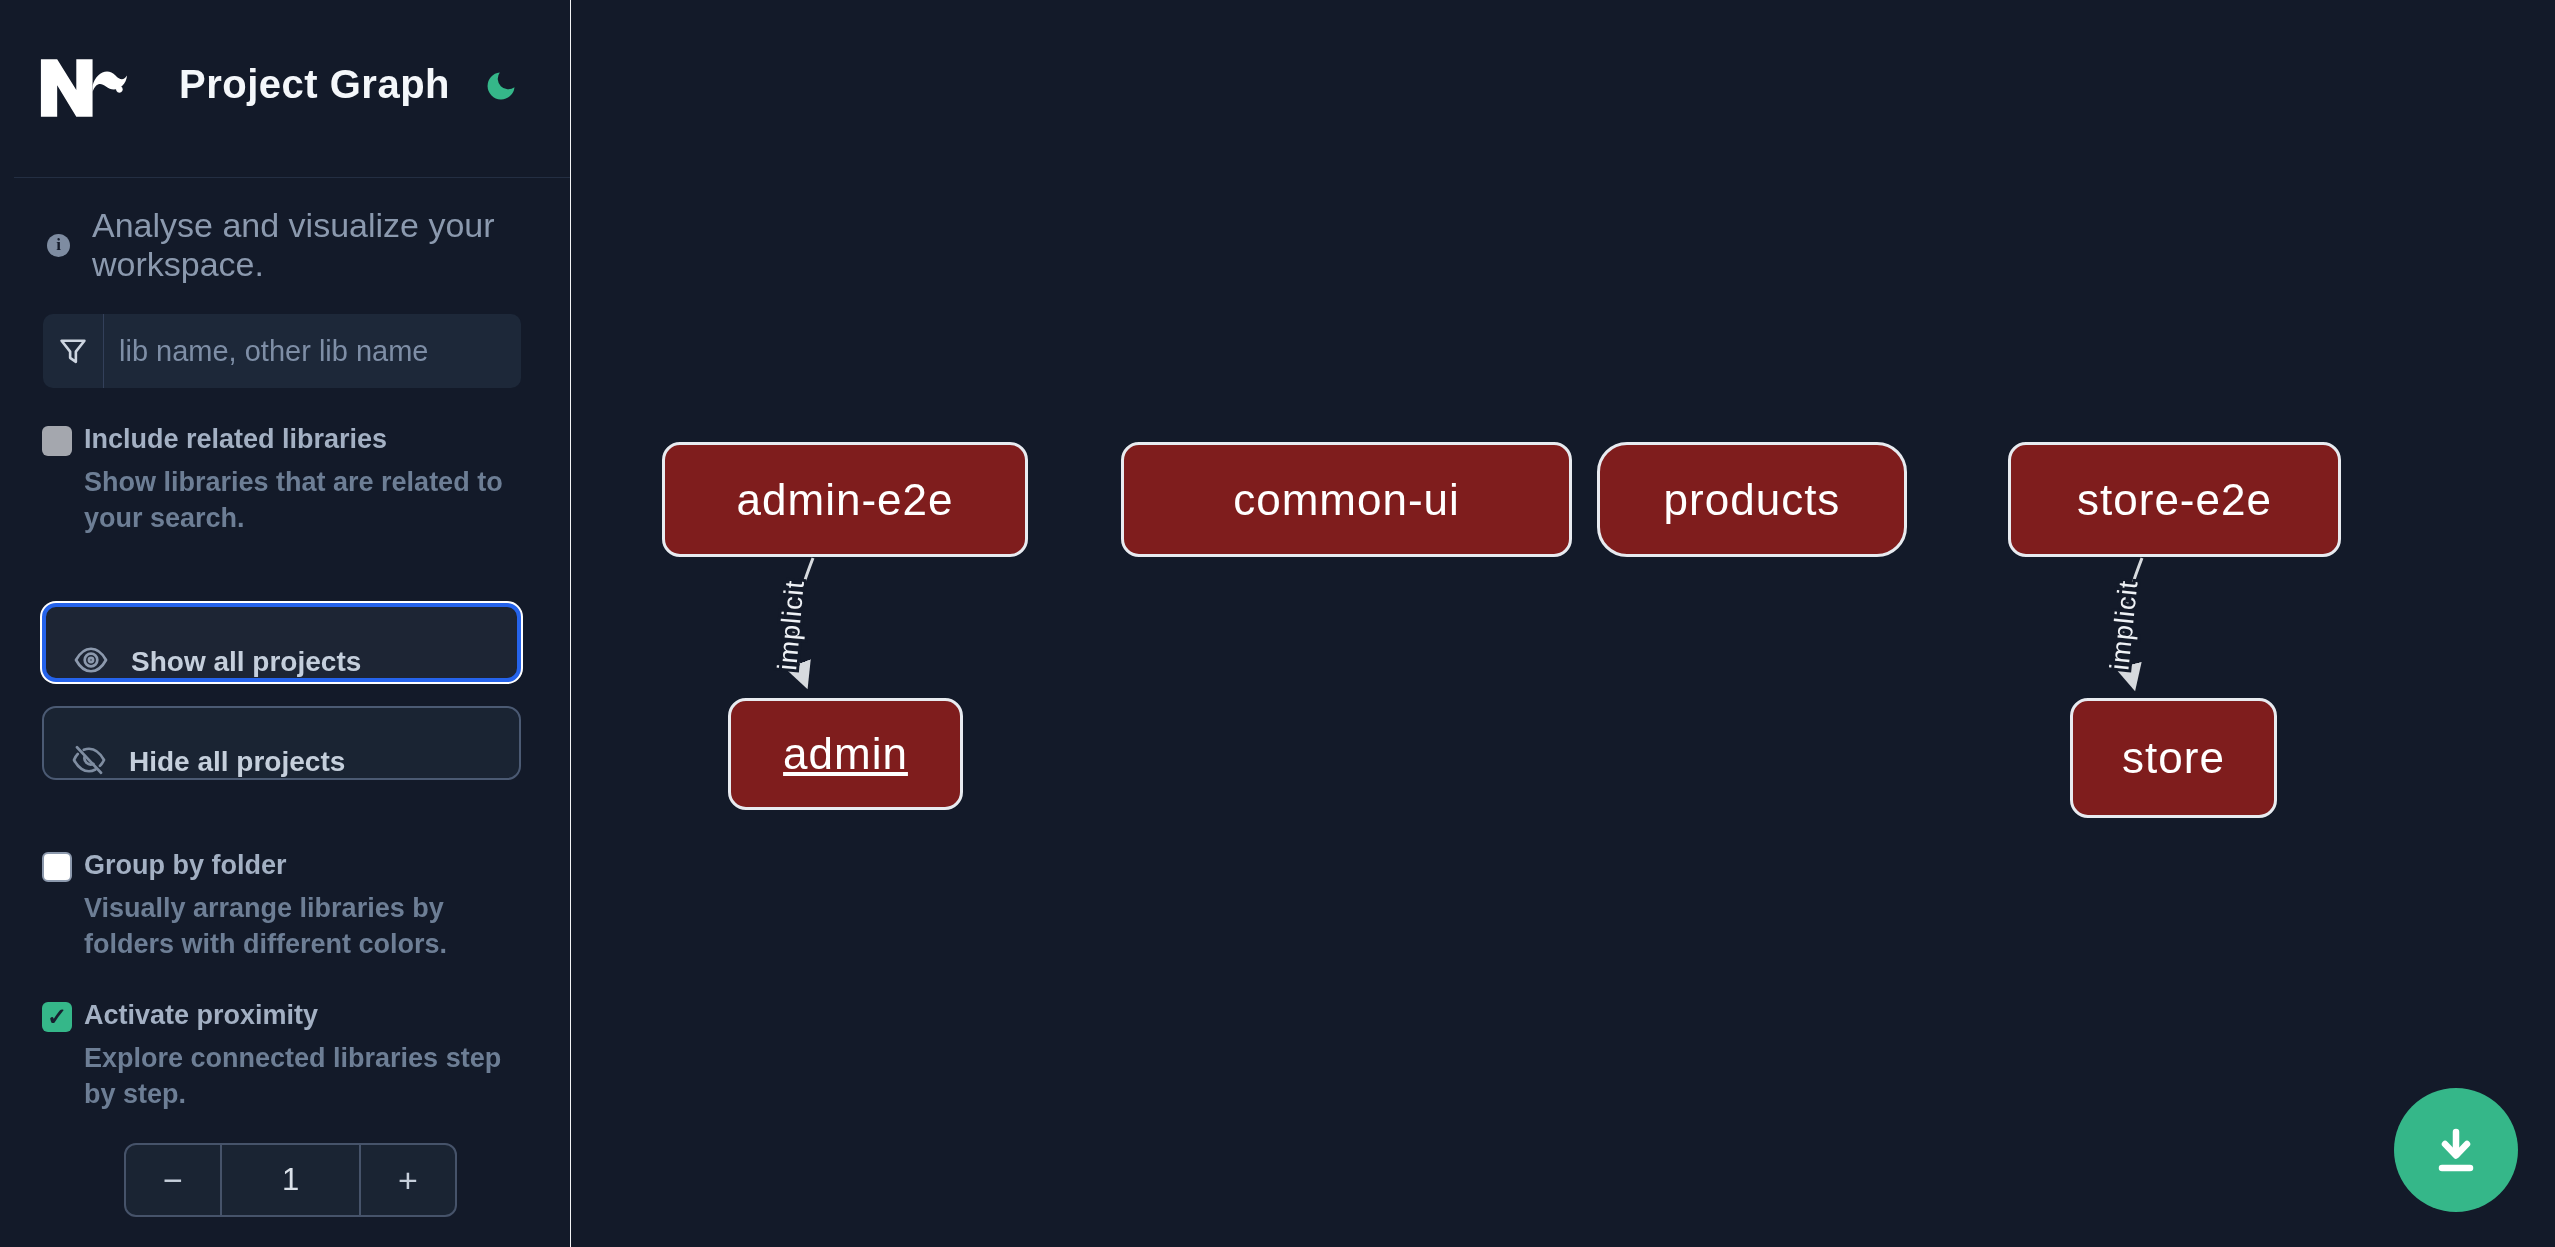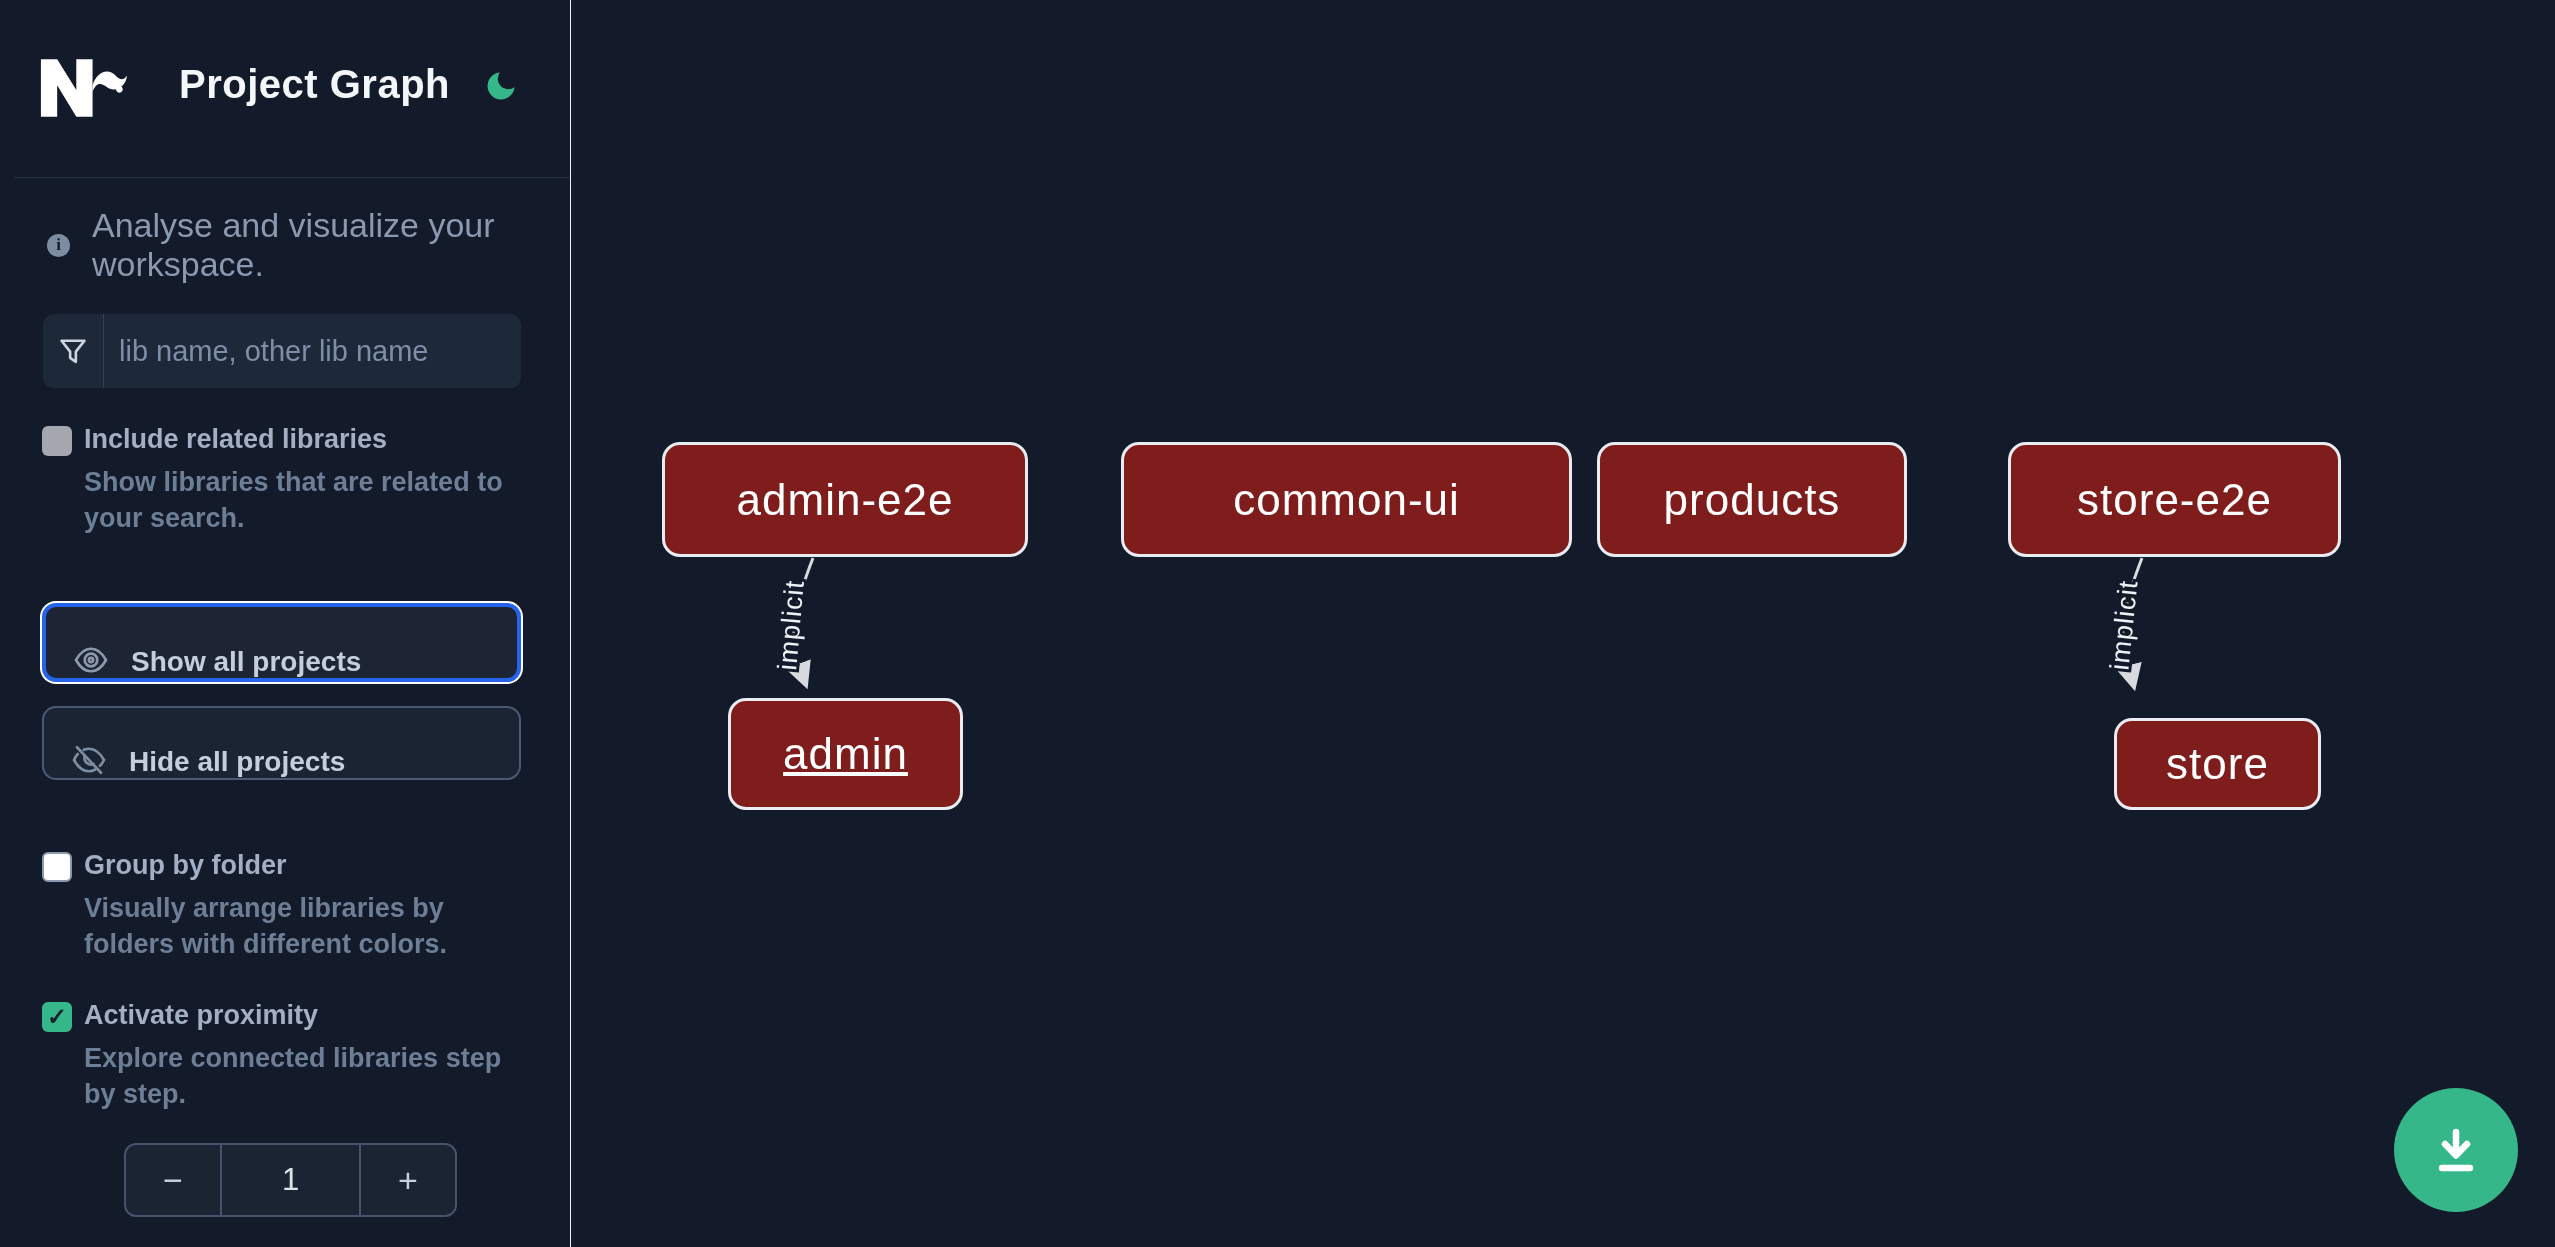--- a/index.html
+++ b/index.html
@@ -94,24 +94,24 @@
   .canvas { position: absolute; left: 571px; top: 0; width: 1984px; height: 1247px; background: #131a29; }
   .edges-svg { position: absolute; left: 0; top: 0; width: 1984px; height: 1247px; }
 
   .node {
     position: absolute; background: #7f1d1d; border: 3px solid #e8ebf0; border-radius: 18px;
     color: #ffffff; display: flex; align-items: center; justify-content: center;
     font-size: 44px; letter-spacing: 1px; cursor: pointer;
   }
   .n-admin-e2e { left: 91px;  top: 442px; width: 366px; height: 115px; }
   .n-common-ui { left: 550px; top: 442px; width: 451px; height: 115px; }
-  .n-products  { left: 1026px; top: 442px; width: 310px; height: 115px; }
+  .n-products  { left: 1026px; top: 442px; width: 310px; height: 115px; border-radius: 30px; }
   .n-store-e2e { left: 1437px; top: 442px; width: 333px; height: 115px; }
   .n-admin     { left: 157px; top: 698px; width: 235px; height: 112px; text-decoration: underline; }
-  .n-store     { left: 1499px; top: 718px; width: 207px; height: 92px; margin-left: 44px; }
+  .n-store     { left: 1499px; top: 698px; width: 207px; height: 120px; }
 
   .edge-label {
     fill: #eef1f5; font-size: 27px; font-weight: 500;
     stroke: #131a29; stroke-width: 6px; paint-order: stroke;
     font-family: "Liberation Sans", sans-serif; letter-spacing: 1px;
   }
 
   .fab {
     position: absolute; left: 1823px; top: 1088px; width: 124px; height: 124px;
     border-radius: 50%; background: #35b789; border: none; cursor: pointer;

